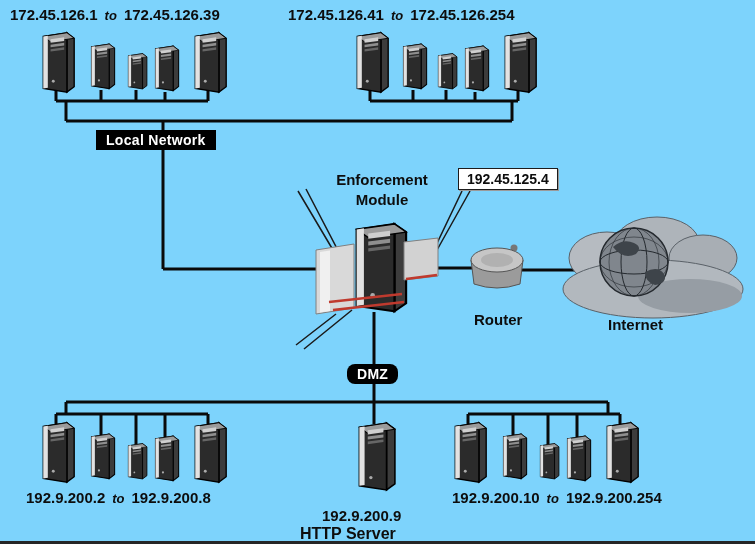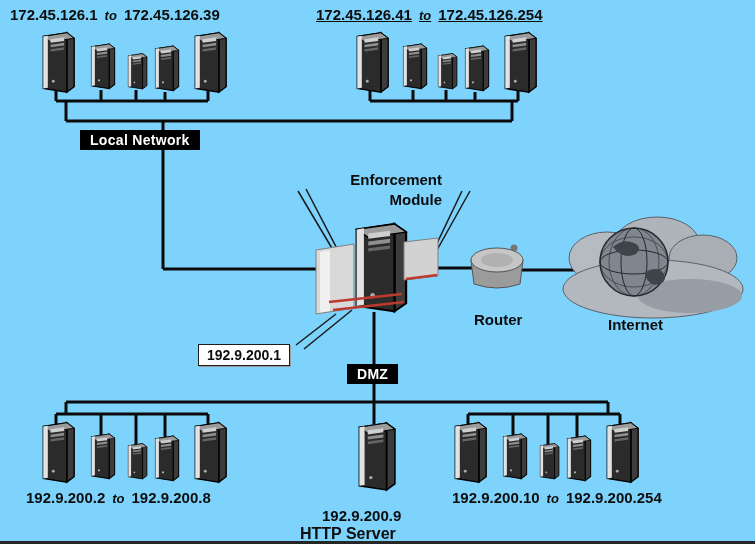--- a/index.html
+++ b/index.html
@@ -16,21 +16,21 @@
   .lbl .to{font-style:italic;font-size:13px;padding:0 7px;}
   .ipbox{
     position:absolute;background:#fff;border:1px solid #1c1c1c;box-shadow:1px 1px 0 #9a9a9a;
     padding:2px 8px;font-weight:bold;font-size:14px;color:#0d0d0d;white-space:nowrap;
   }
   .tag{
     position:absolute;background:#000;color:#fff;font-weight:bold;font-size:14px;
     padding:2px 10px;letter-spacing:.3px;white-space:nowrap;
   }
   .module-lbl{
-    position:absolute;left:322px;top:170px;width:120px;text-align:right;
+    position:absolute;left:322px;top:170px;width:120px;text-align:center;
     font-weight:bold;font-size:15px;line-height:1.35;color:#0d0d0d;
   }
   .bottom-edge{position:absolute;left:0;right:0;bottom:0;height:3px;background:#262626;}
 </style>
 </head>
 <body>
 
 <div class="canvas">
 
   <svg width="755" height="544" viewBox="0 0 755 544">
@@ -141,37 +141,37 @@
       <use href="#pc" x="536" y="442" width="24" height="38"></use>
       <use href="#pc" x="562" y="434" width="30" height="48"></use>
       <use href="#pc" x="600" y="420" width="40" height="64"></use>
     </g>
   </svg>
 
   <div class="lbl" style="left:10px;top:6px;">
     <span>172.45.126.1</span><span class="to">to</span><span>172.45.126.39</span>
   </div>
 
-  <div class="lbl" style="left:316px;top:6px;text-decoration:underline;">
+  <div class="lbl" style="left:288px;top:6px;">
     <span>172.45.126.41</span><span class="to">to</span><span>172.45.126.254</span>
   </div>
 
-  <div class="tag" style="left:80px;top:130px;">Local Network</div>
+  <div class="tag" style="left:96px;top:130px;">Local Network</div>
 
 
   <div class="module-lbl">Enforcement Module</div>
 
+  <div class="ipbox" style="left:458px;top:168px;">192.45.125.4</div>
 
   <div class="lbl" style="left:474px;top:295px;margin-top:16px;">Router</div>
 
   <div class="lbl" style="left:608px;top:316px;">Internet</div>
 
-  <div class="ipbox" style="left:198px;top:344px;">192.9.200.1</div>
 
-  <div class="tag" style="left:347px;top:364px;">DMZ</div>
+  <div class="tag" style="left:347px;top:364px;border-radius:8px;">DMZ</div>
 
   <div class="lbl" style="left:26px;top:489px;">
     <span>192.9.200.2</span><span class="to">to</span><span>192.9.200.8</span>
   </div>
 
   <div class="lbl" style="left:322px;top:489px;margin-top:18px;">192.9.200.9</div>
 
   <div class="lbl" style="left:452px;top:489px;text-align:center;">
     <span>192.9.200.10</span><span class="to">to</span><span>192.9.200.254</span>
   </div>

